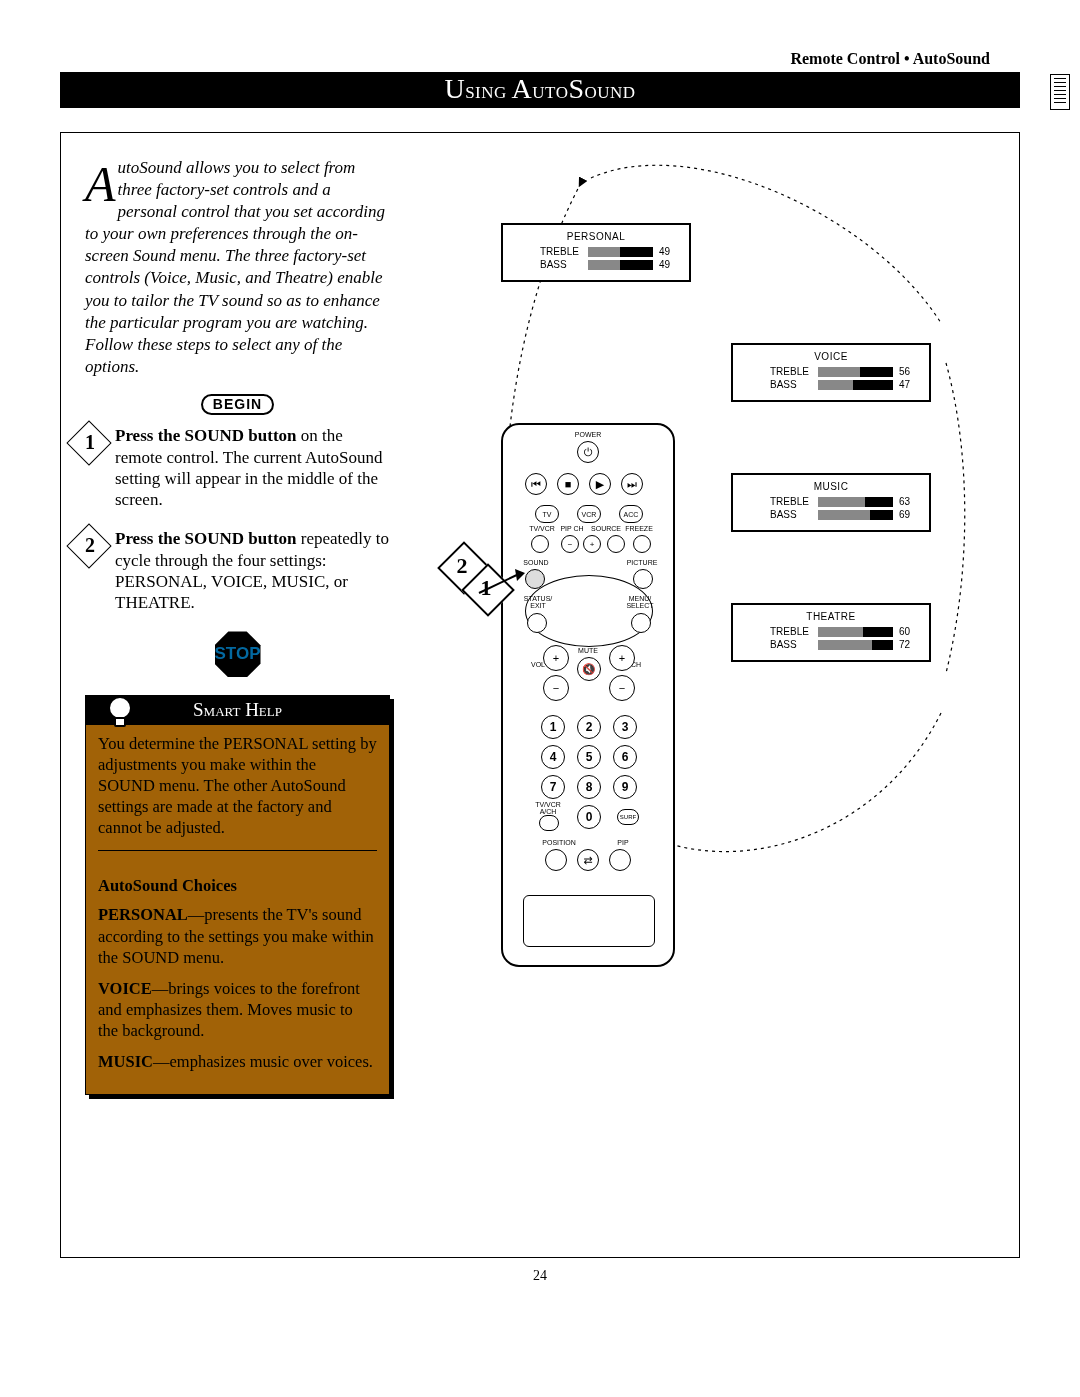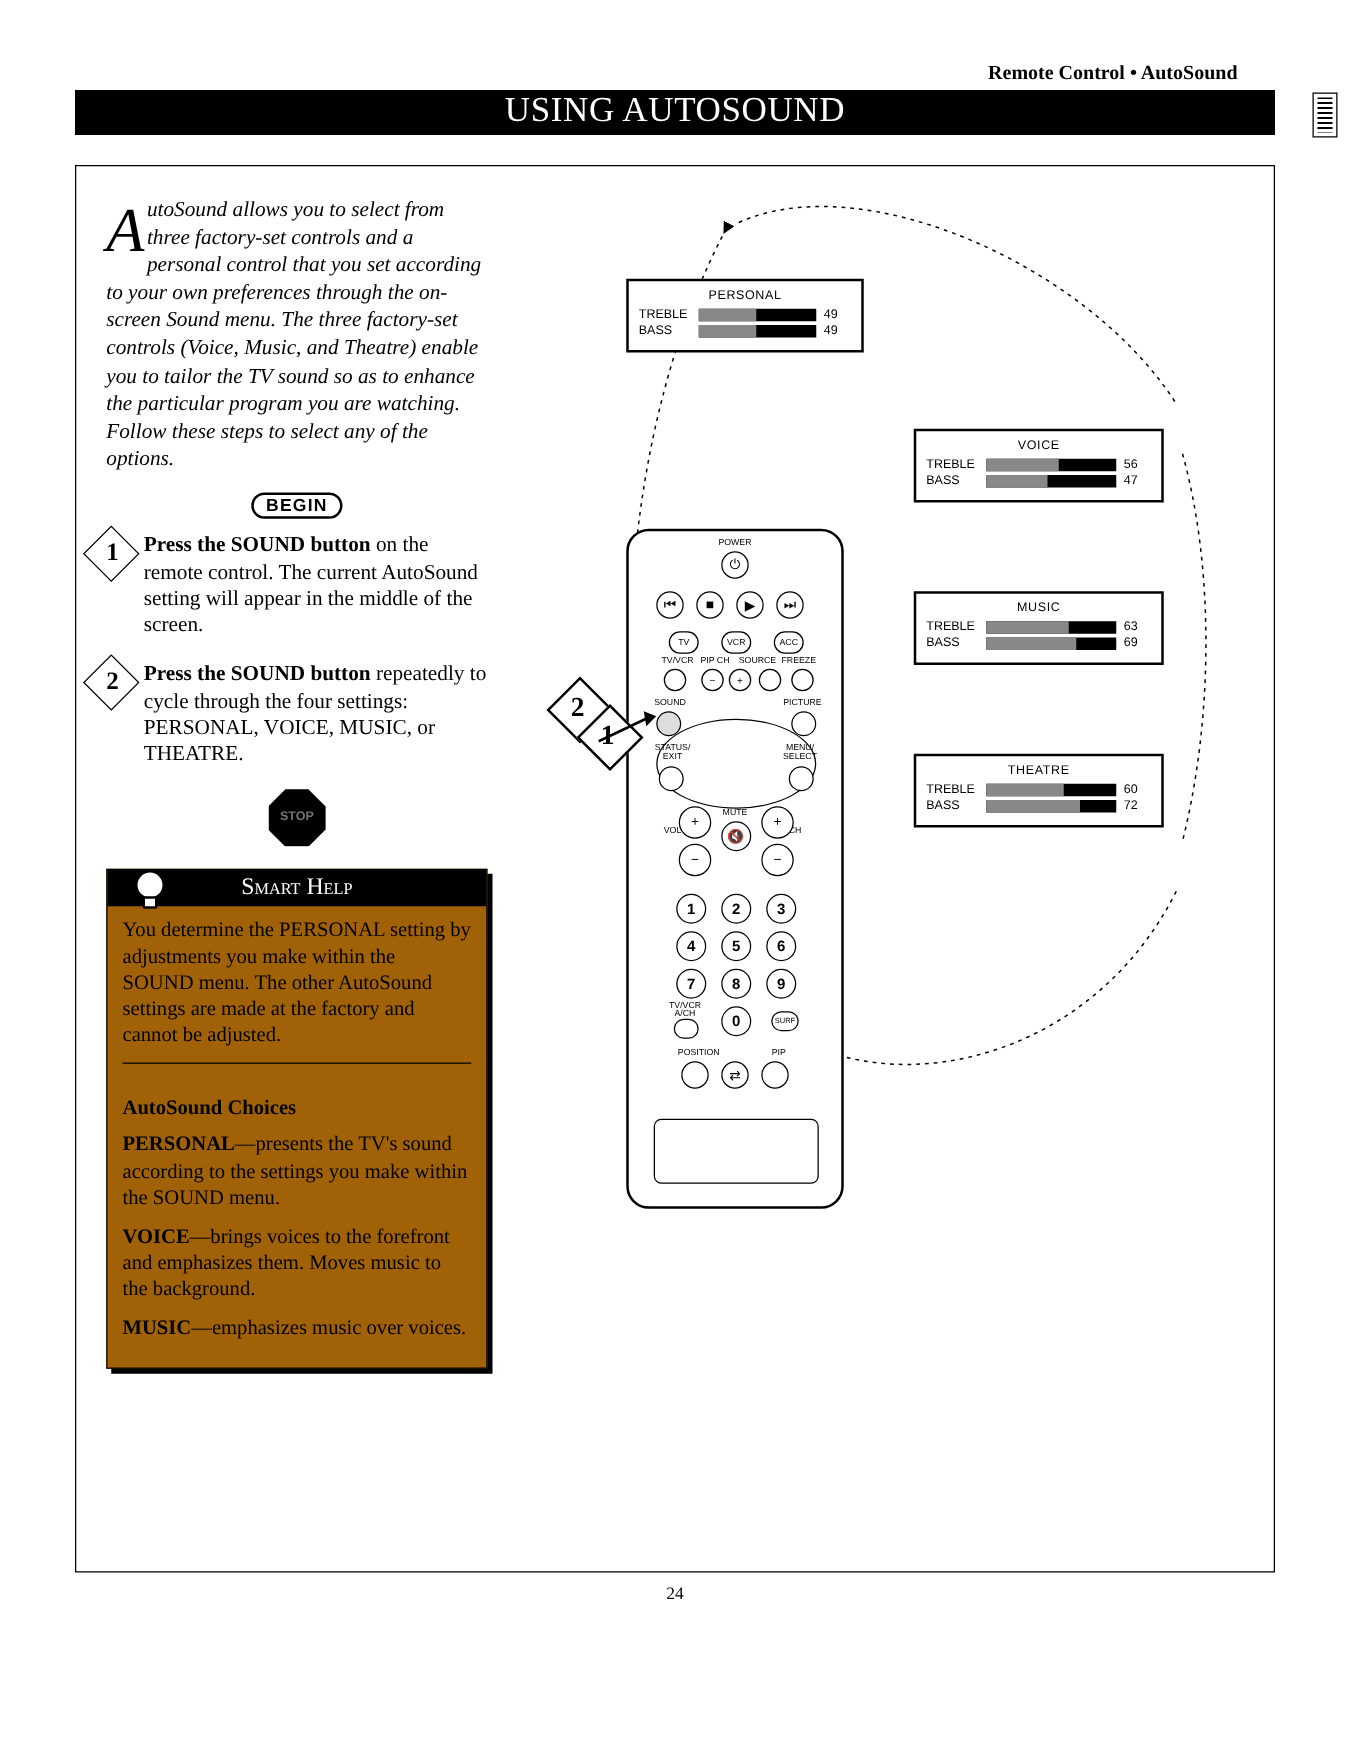--- a/index.html
+++ b/index.html
@@ -24,21 +24,21 @@
   .title-bar {
     background: #000;
     color: #fff;
     font-family: "Times New Roman", serif;
     font-size: 28px;
     text-align: center;
     padding: 1px 0 3px 0;
     letter-spacing: 0.5px;
     font-variant: small-caps;
   }
-  .title-bar .sc { font-size: 28px; }
+  .title-bar .sc { font-size: 17px; }
   .content {
     border: 1px solid #000;
     margin-top: 24px;
     padding: 20px 24px 24px 24px;
     position: relative;
     min-height: 1080px;
   }
   .left-col {
     width: 305px;
     float: left;
@@ -94,24 +94,24 @@
     text-align:center;
     font-weight:bold;
     font-size:20px;
     font-family:"Times New Roman",serif;
   }
   .stop {
     display:inline-block;
     width:46px;height:46px;
     background:#000;
     border-radius:6px;
-    color:#737373;
+    color:#0369a1;
     font-family: Arial, sans-serif;
     font-weight:bold;
-    font-size:10px;
+    font-size:17px;
     line-height:46px;
     text-align:center;
     position:relative;
     clip-path: polygon(30% 0%, 70% 0%, 100% 30%, 100% 70%, 70% 100%, 30% 100%, 0% 70%, 0% 30%);
   }
   .smart-box {
     border:1px solid #000;
     box-shadow: 4px 4px 0 #000;
     margin-top:18px;
     padding: 0 12px 12px 12px;
@@ -151,21 +151,21 @@
   .osd {
     position:absolute;
     border:2px solid #000;
     background:#fff;
     font-family: Arial, Helvetica, sans-serif;
     font-size:10px;
     padding: 6px 8px 10px 8px;
   }
   .osd .osd-title { text-align:center; margin-bottom:4px; letter-spacing:0.5px;}
   .osd-row { display:flex; align-items:center; gap:6px; margin-top:2px;}
-  .osd-row .lab { width:42px;}
+  .osd-row .lab { width:42px;margin-left:29px;}
   .bar {
     flex:1;
     height:10px;
     background:#000;
     position:relative;
   }
   .bar .fill {
     position:absolute; left:0; top:0; bottom:0;
     background:#888;
   }

